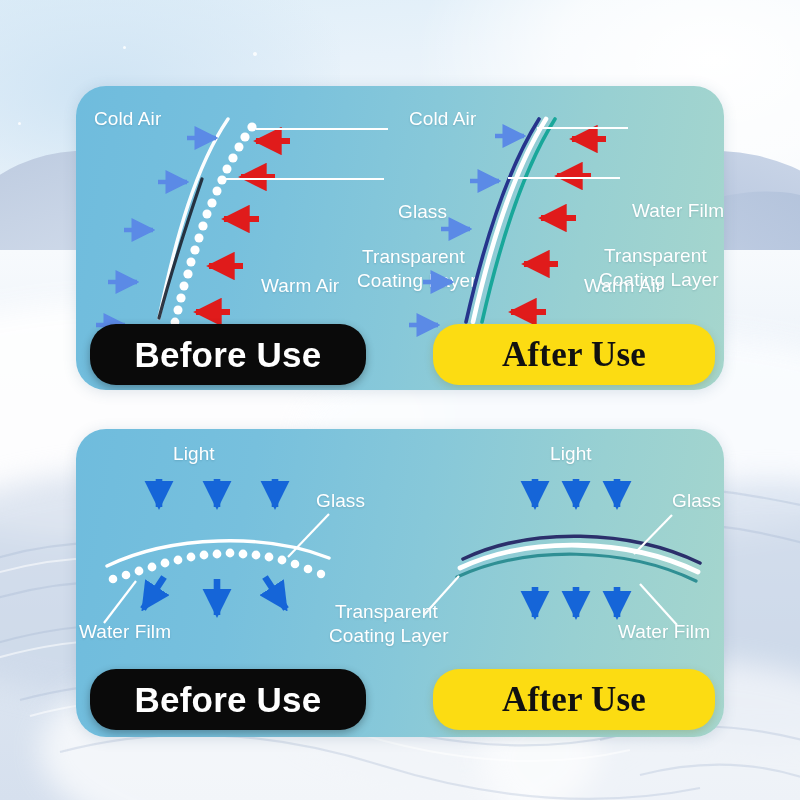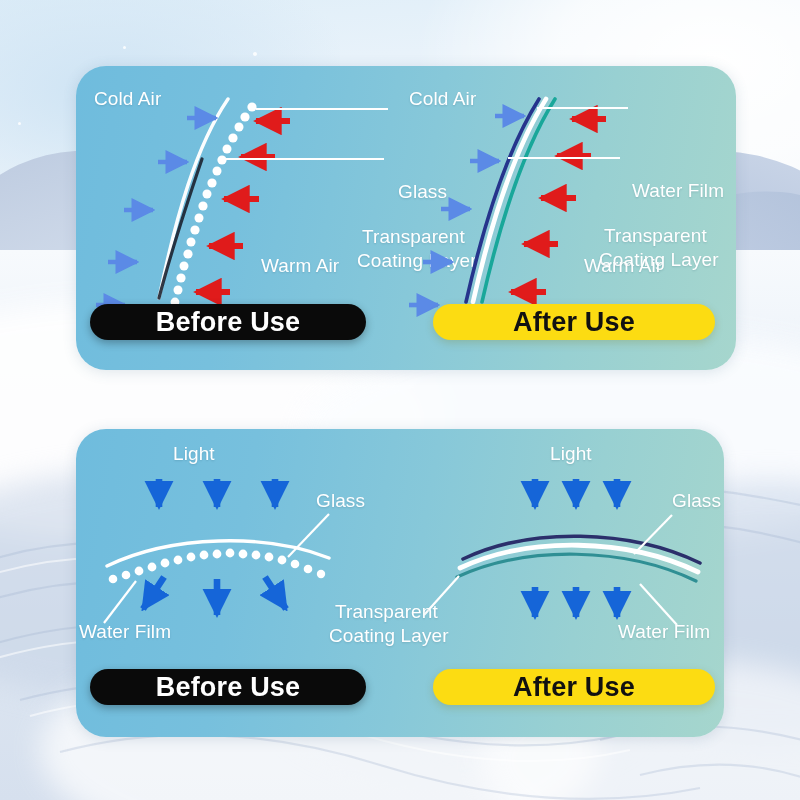--- a/index.html
+++ b/index.html
@@ -36,34 +36,34 @@
   .d4{left:250px;top:520px;width:430px;height:260px;background:#cfdaeb;opacity:.5;}
   .d5{left:560px;top:480px;width:420px;height:260px;background:#c2d0e5;opacity:.5;}
   .d6{left:40px;top:640px;width:560px;height:220px;background:#ffffff;opacity:.7;}
   .d7{left:480px;top:660px;width:420px;height:200px;background:#ffffff;opacity:.6;}
   .sparkle{position:absolute;background:#fff;border-radius:50%;opacity:.85;}
 
   
   .panel{position:absolute;border-radius:30px;overflow:hidden;
     background:linear-gradient(100deg,#6fbcdd 0%,#77c0dd 26%,#87c8d9 52%,#98d0d2 76%,#a6d6cd 100%);
     box-shadow:0 2px 14px rgba(60,100,130,.16);}
-  #panel-top{left:76px;top:66px;width:648px;height:304px;padding-left:12px;}
+  #panel-top{left:76px;top:86px;width:648px;height:304px;}
   #panel-bottom{left:76px;top:429px;width:648px;height:308px;}
 
   .half{position:absolute;top:0;height:100%;}
   .half-left{left:0;width:324px;}
   .half-right{left:324px;width:324px;}
 
   .lbl{position:absolute;color:#ffffff;font-size:19px;line-height:22px;white-space:pre;
     letter-spacing:.1px;text-shadow:0 1px 2px rgba(40,80,100,.20);}
 
-  .pill{position:absolute;height:36px;border-radius:26px;display:flex;align-items:center;
-    justify-content:center;font-size:27px;font-weight:bold;letter-spacing:.2px;}
+  .pill{position:absolute;height:61px;border-radius:26px;display:flex;align-items:center;
+    justify-content:center;font-size:35px;font-weight:bold;letter-spacing:.2px;}
   .pill-dark{background:#0a0a0a;color:#ffffff;box-shadow:0 3px 8px rgba(0,0,0,.30);}
-  .pill-yellow{background:#fcdc12;color:#111111;box-shadow:0 3px 8px rgba(120,110,0,.22);}
+  .pill-yellow{background:#fcdc12;color:#111111;box-shadow:0 3px 8px rgba(120,110,0,.22);font-family:Liberation Serif, serif;}
 
   svg{position:absolute;left:0;top:0;overflow:visible;}
 </style>
 </head>
 <body>
 
 <div id="stage">
 
   <div class="bg">
     <div class="bg-sky"></div>

